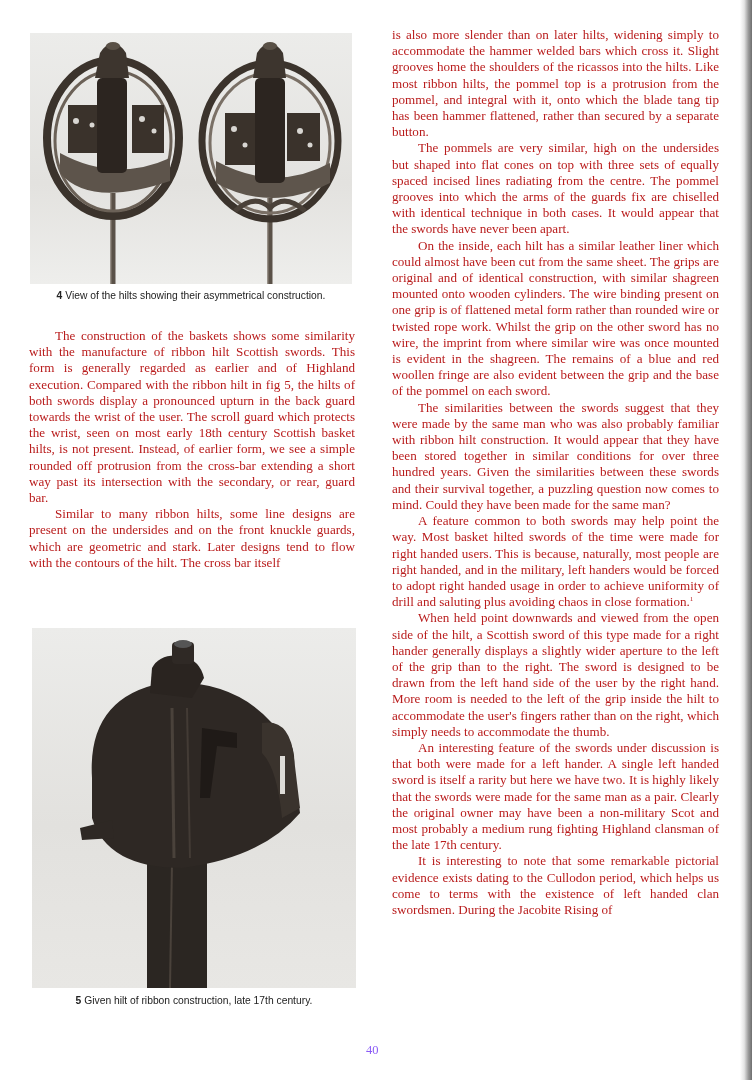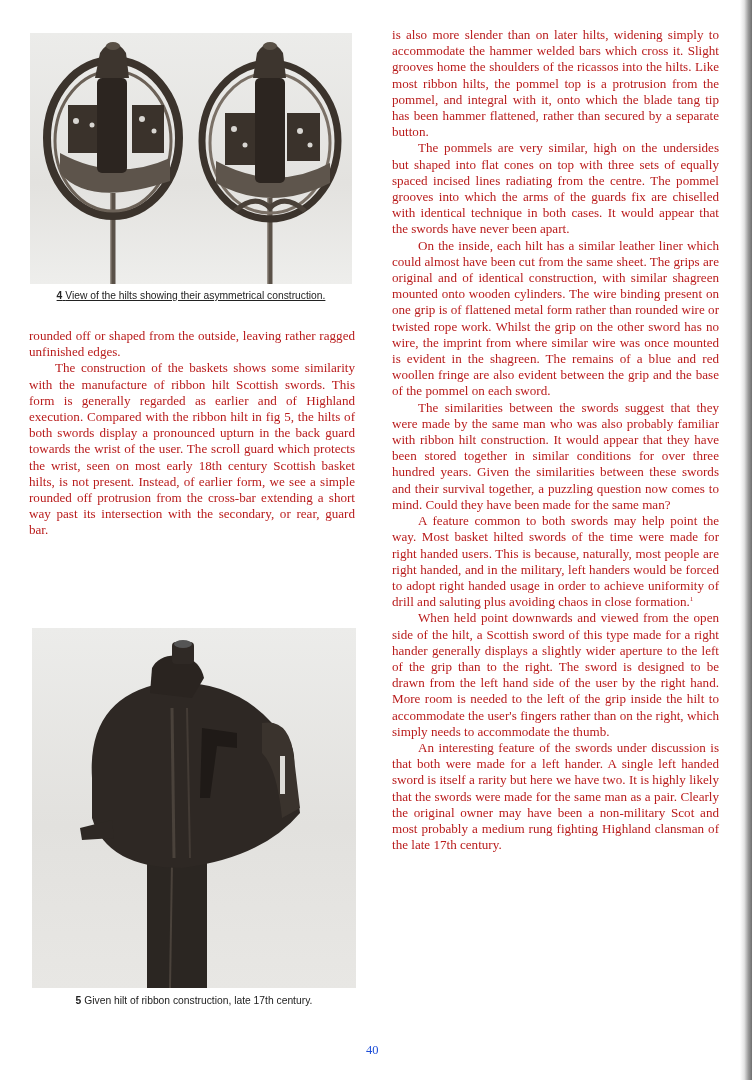--- a/index.html
+++ b/index.html
@@ -36,21 +36,21 @@
     line-height: 16.2px;
     text-align: justify;
     color: #b91c1c;
   }
   .column p { margin: 0; }
   .column p.indent { text-indent: 26px; }
   .column p.noindent { text-indent: 0; }
   sup { font-size: 7px; vertical-align: 5px; line-height: 0; }
   .page-number {
     position: absolute; left: 366px; top: 1043px;
-    font-size: 12.5px; color: #1d4ed8;
+    font-size: 12.5px; color: #8b5cf6;
   }
 </style>
 </head>
 <body>
 
 <div class="figure">
   <div class="photo" style="left:30px; top:33px; width:322px; height:251px; background:linear-gradient(180deg,#ececea 0%,#e3e2df 60%,#eeeeec 100%);">
     <svg width="322" height="251" viewBox="0 0 322 251">
 
       <line x1="83" y1="160" x2="83" y2="251" stroke="#5a5148" stroke-width="5"></line>
@@ -78,29 +78,29 @@
       <rect x="257" y="80" width="33" height="48" fill="#3a322b"></rect>
       <circle cx="204" cy="96" r="3" fill="#d8d6d2"></circle>
         <circle cx="215" cy="112" r="2.5" fill="#d8d6d2"></circle>
       <circle cx="270" cy="98" r="3" fill="#d8d6d2"></circle>
         <circle cx="280" cy="112" r="2.5" fill="#d8d6d2"></circle>
       <rect x="225" y="45" width="30" height="105" rx="5" fill="#2c2520"></rect>
       <path d="M227,20 Q240,0 253,20 L256,45 L223,45 Z" fill="#3d352e"></path>
       <ellipse cx="240" cy="13" rx="7" ry="4" fill="#595046"></ellipse>
     </svg>
   </div>
-  <div class="caption" style="left:30px; top:290px; width:322px;text-decoration:underline;">
+  <div class="caption" style="left:30px; top:290px; width:322px;">
     <b>4</b>
     <span>View of the hilts showing their asymmetrical construction.</span>
   </div>
 </div>
 
 <div class="column" style="left:29px; top:328px; width:326px;">
-  <p class="noindent">rounded off or shaped from the outside, leaving rather ragged unfinished edges.</p>
   <p class="indent">The construction of the baskets shows some similarity with the manufacture of ribbon hilt Scottish swords. This form is generally regarded as earlier and of Highland execution. Compared with the ribbon hilt in fig 5, the hilts of both swords display a pronounced upturn in the back guard towards the wrist of the user. The scroll guard which protects the wrist, seen on most early 18th century Scottish basket hilts, is not present. Instead, of earlier form, we see a simple rounded off protrusion from the cross-bar extending a short way past its intersection with the secondary, or rear, guard bar.</p>
+  <p class="indent">Similar to many ribbon hilts, some line designs are present on the undersides and on the front knuckle guards, which are geometric and stark. Later designs tend to flow with the contours of the hilt. The cross bar itself</p>
 </div>
 
 <div class="figure">
   <div class="photo" style="left:32px; top:628px; width:324px; height:360px; background:linear-gradient(180deg,#ececea 0%,#e2e1de 55%,#e8e7e4 100%);">
     <svg width="324" height="360" viewBox="0 0 324 360">
       <rect x="115" y="230" width="60" height="130" fill="#2b2622"></rect>
       <line x1="140" y1="235" x2="138" y2="360" stroke="#4a423b" stroke-width="2"></line>
       <path d="M60,150 Q55,70 130,55 Q200,50 240,95 Q265,110 262,140 L268,185 Q230,230 150,240 Q75,240 60,190 Z" fill="#2e2824"></path>
       <path d="M48,200 L80,192 L82,210 L50,212 Z" fill="#2e2824"></path>
       <path d="M230,95 Q258,90 262,130 L268,180 L250,190 Q245,140 230,125 Z" fill="#3a332d"></path>
@@ -120,17 +120,18 @@
 </div>
 
 <div class="column" style="left:392px; top:27px; width:327px;">
   <p class="noindent">is also more slender than on later hilts, widening simply to accommodate the hammer welded bars which cross it. Slight grooves home the shoulders of the ricassos into the hilts. Like most ribbon hilts, the pommel top is a protrusion from the pommel, and integral with it, onto which the blade tang tip has been hammer flattened, rather than secured by a separate button.</p>
   <p class="indent">The pommels are very similar, high on the undersides but shaped into flat cones on top with three sets of equally spaced incised lines radiating from the centre. The pommel grooves into which the arms of the guards fix are chiselled with identical technique in both cases. It would appear that the swords have never been apart.</p>
   <p class="indent">On the inside, each hilt has a similar leather liner which could almost have been cut from the same sheet. The grips are original and of identical construction, with similar shagreen mounted onto wooden cylinders. The wire binding present on one grip is of flattened metal form rather than rounded wire or twisted rope work. Whilst the grip on the other sword has no wire, the imprint from where similar wire was once mounted is evident in the shagreen. The remains of a blue and red woollen fringe are also evident between the grip and the base of the pommel on each sword.</p>
   <p class="indent">The similarities between the swords suggest that they were made by the same man who was also probably familiar with ribbon hilt construction. It would appear that they have been stored together in similar conditions for over three hundred years. Given the similarities between these swords and their survival together, a puzzling question now comes to mind. Could they have been made for the same man?</p>
   <p class="indent"><span>A feature common to both swords may help point the way. Most basket hilted swords of the time were made for right handed users. This is because, naturally, most people are right handed, and in the military, left handers would be forced to adopt right handed usage in order to achieve uniformity of drill and saluting plus avoiding chaos in close formation.</span><sup>1</sup></p>
   <p class="indent">When held point downwards and viewed from the open side of the hilt, a Scottish sword of this type made for a right hander generally displays a slightly wider aperture to the left of the grip than to the right. The sword is designed to be drawn from the left hand side of the user by the right hand. More room is needed to the left of the grip inside the hilt to accommodate the user's fingers rather than on the right, which simply needs to accommodate the thumb.</p>
   <p class="indent">An interesting feature of the swords under discussion is that both were made for a left hander. A single left handed sword is itself a rarity but here we have two. It is highly likely that the swords were made for the same man as a pair. Clearly the original owner may have been a non-military Scot and most probably a medium rung fighting Highland clansman of the late 17th century.</p>
+  <p class="indent">It is interesting to note that some remarkable pictorial evidence exists dating to the Cullodon period, which helps us come to terms with the existence of left handed clan swordsmen. During the Jacobite Rising of</p>
 </div>
 
 <div class="page-number">40</div>
 
 <div class="page-edge"></div>
 
 </body></html>

